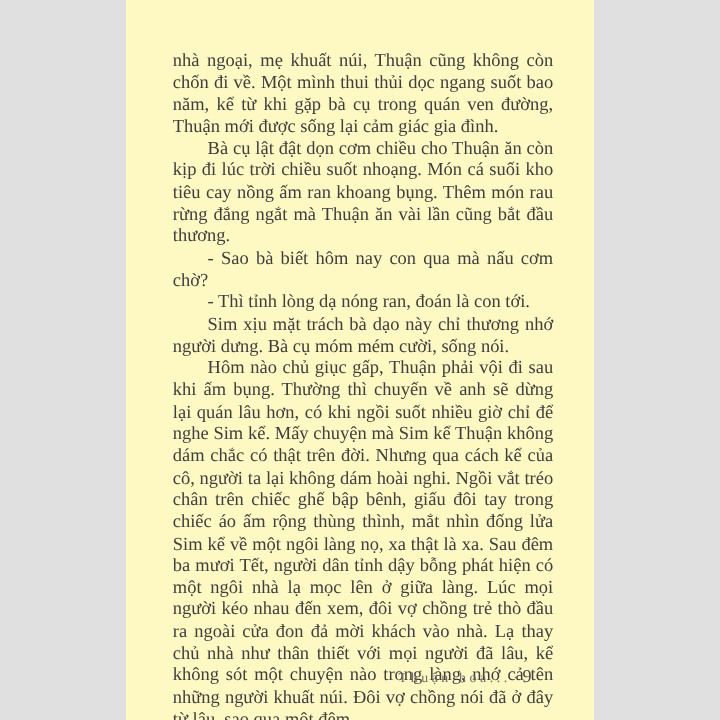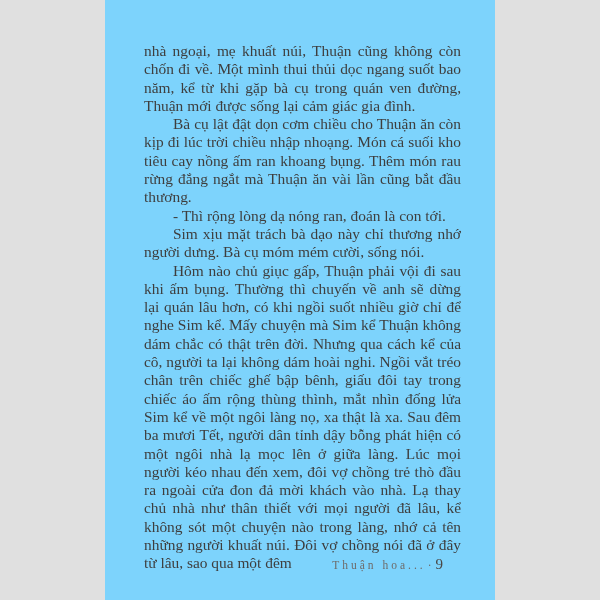--- a/index.html
+++ b/index.html
@@ -17,21 +17,21 @@
   .backdrop {
     position: absolute;
     inset: 0;
   }
   .book-page {
     position: absolute;
     left: 105px;
     top: 0;
     width: 390px;
     height: 600px;
-    background: #7dd3fc;
+    background: #fef9c3;
   }
   .text-block {
     position: absolute;
     left: 39px;
     top: 42px;
     width: 317px;
     font-size: 15.4px;
     line-height: 18.3px;
     color: #3e3e3e;
     text-align: justify;
@@ -64,21 +64,22 @@
   }
 </style>
 </head>
 <body>
 
 <div class="backdrop"></div>
 
 <div class="book-page">
   <div class="text-block">
       <p class="para">nhà ngoại, mẹ khuất núi, Thuận cũng không còn chốn đi về. Một mình thui thủi dọc ngang suốt bao năm, kể từ khi gặp bà cụ trong quán ven đường, Thuận mới được sống lại cảm giác gia đình.</p>
-      <p class="para indent">Bà cụ lật đật dọn cơm chiều cho Thuận ăn còn kịp đi lúc trời chiều nhập nhoạng. Món cá suối kho tiêu cay nồng ấm ran khoang bụng. Thêm món rau rừng đắng ngắt mà Thuận ăn vài lần cũng bắt đầu thương.</p>
-      <p class="para indent">- Thì rộng lòng dạ nóng ran, đoán là con tới.</p>
+      <p class="para indent">Bà cụ lật đật dọn cơm chiều cho Thuận ăn còn kịp đi lúc trời chiều suốt nhoạng. Món cá suối kho tiêu cay nồng ấm ran khoang bụng. Thêm món rau rừng đắng ngắt mà Thuận ăn vài lần cũng bắt đầu thương.</p>
+      <p class="para indent">- Sao bà biết hôm nay con qua mà nấu cơm chờ?</p>
+      <p class="para indent">- Thì tỉnh lòng dạ nóng ran, đoán là con tới.</p>
       <p class="para indent">Sim xịu mặt trách bà dạo này chỉ thương nhớ người dưng. Bà cụ móm mém cười, sống nói.</p>
       <p class="para indent">Hôm nào chủ giục gấp, Thuận phải vội đi sau khi ấm bụng. Thường thì chuyến về anh sẽ dừng lại quán lâu hơn, có khi ngồi suốt nhiều giờ chỉ để nghe Sim kể. Mấy chuyện mà Sim kể Thuận không dám chắc có thật trên đời. Nhưng qua cách kể của cô, người ta lại không dám hoài nghi. Ngồi vắt tréo chân trên chiếc ghế bập bênh, giấu đôi tay trong chiếc áo ấm rộng thùng thình, mắt nhìn đống lửa Sim kể về một ngôi làng nọ, xa thật là xa. Sau đêm ba mươi Tết, người dân tỉnh dậy bỗng phát hiện có một ngôi nhà lạ mọc lên ở giữa làng. Lúc mọi người kéo nhau đến xem, đôi vợ chồng trẻ thò đầu ra ngoài cửa đon đả mời khách vào nhà. Lạ thay chủ nhà như thân thiết với mọi người đã lâu, kể không sót một chuyện nào trong làng, nhớ cả tên những người khuất núi. Đôi vợ chồng nói đã ở đây từ lâu, sao qua một đêm</p>
     </div>
   <div class="page-footer">
     <span class="title">Thuận hoa...</span><span class="sep">·</span><span class="pagenum">9</span>
   </div>
 </div>
 
 </body></html>

